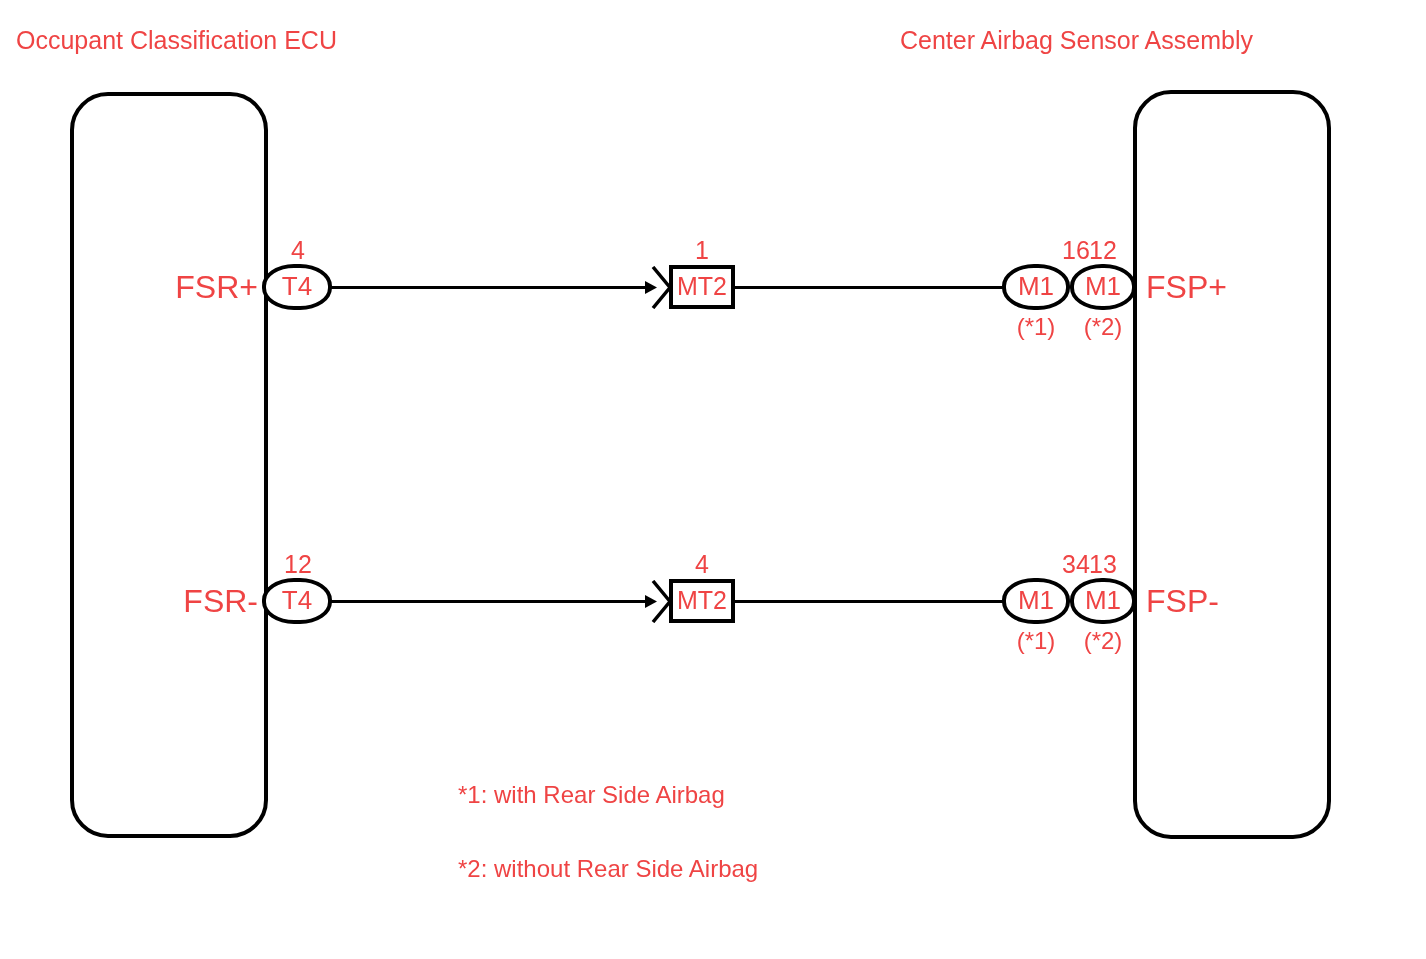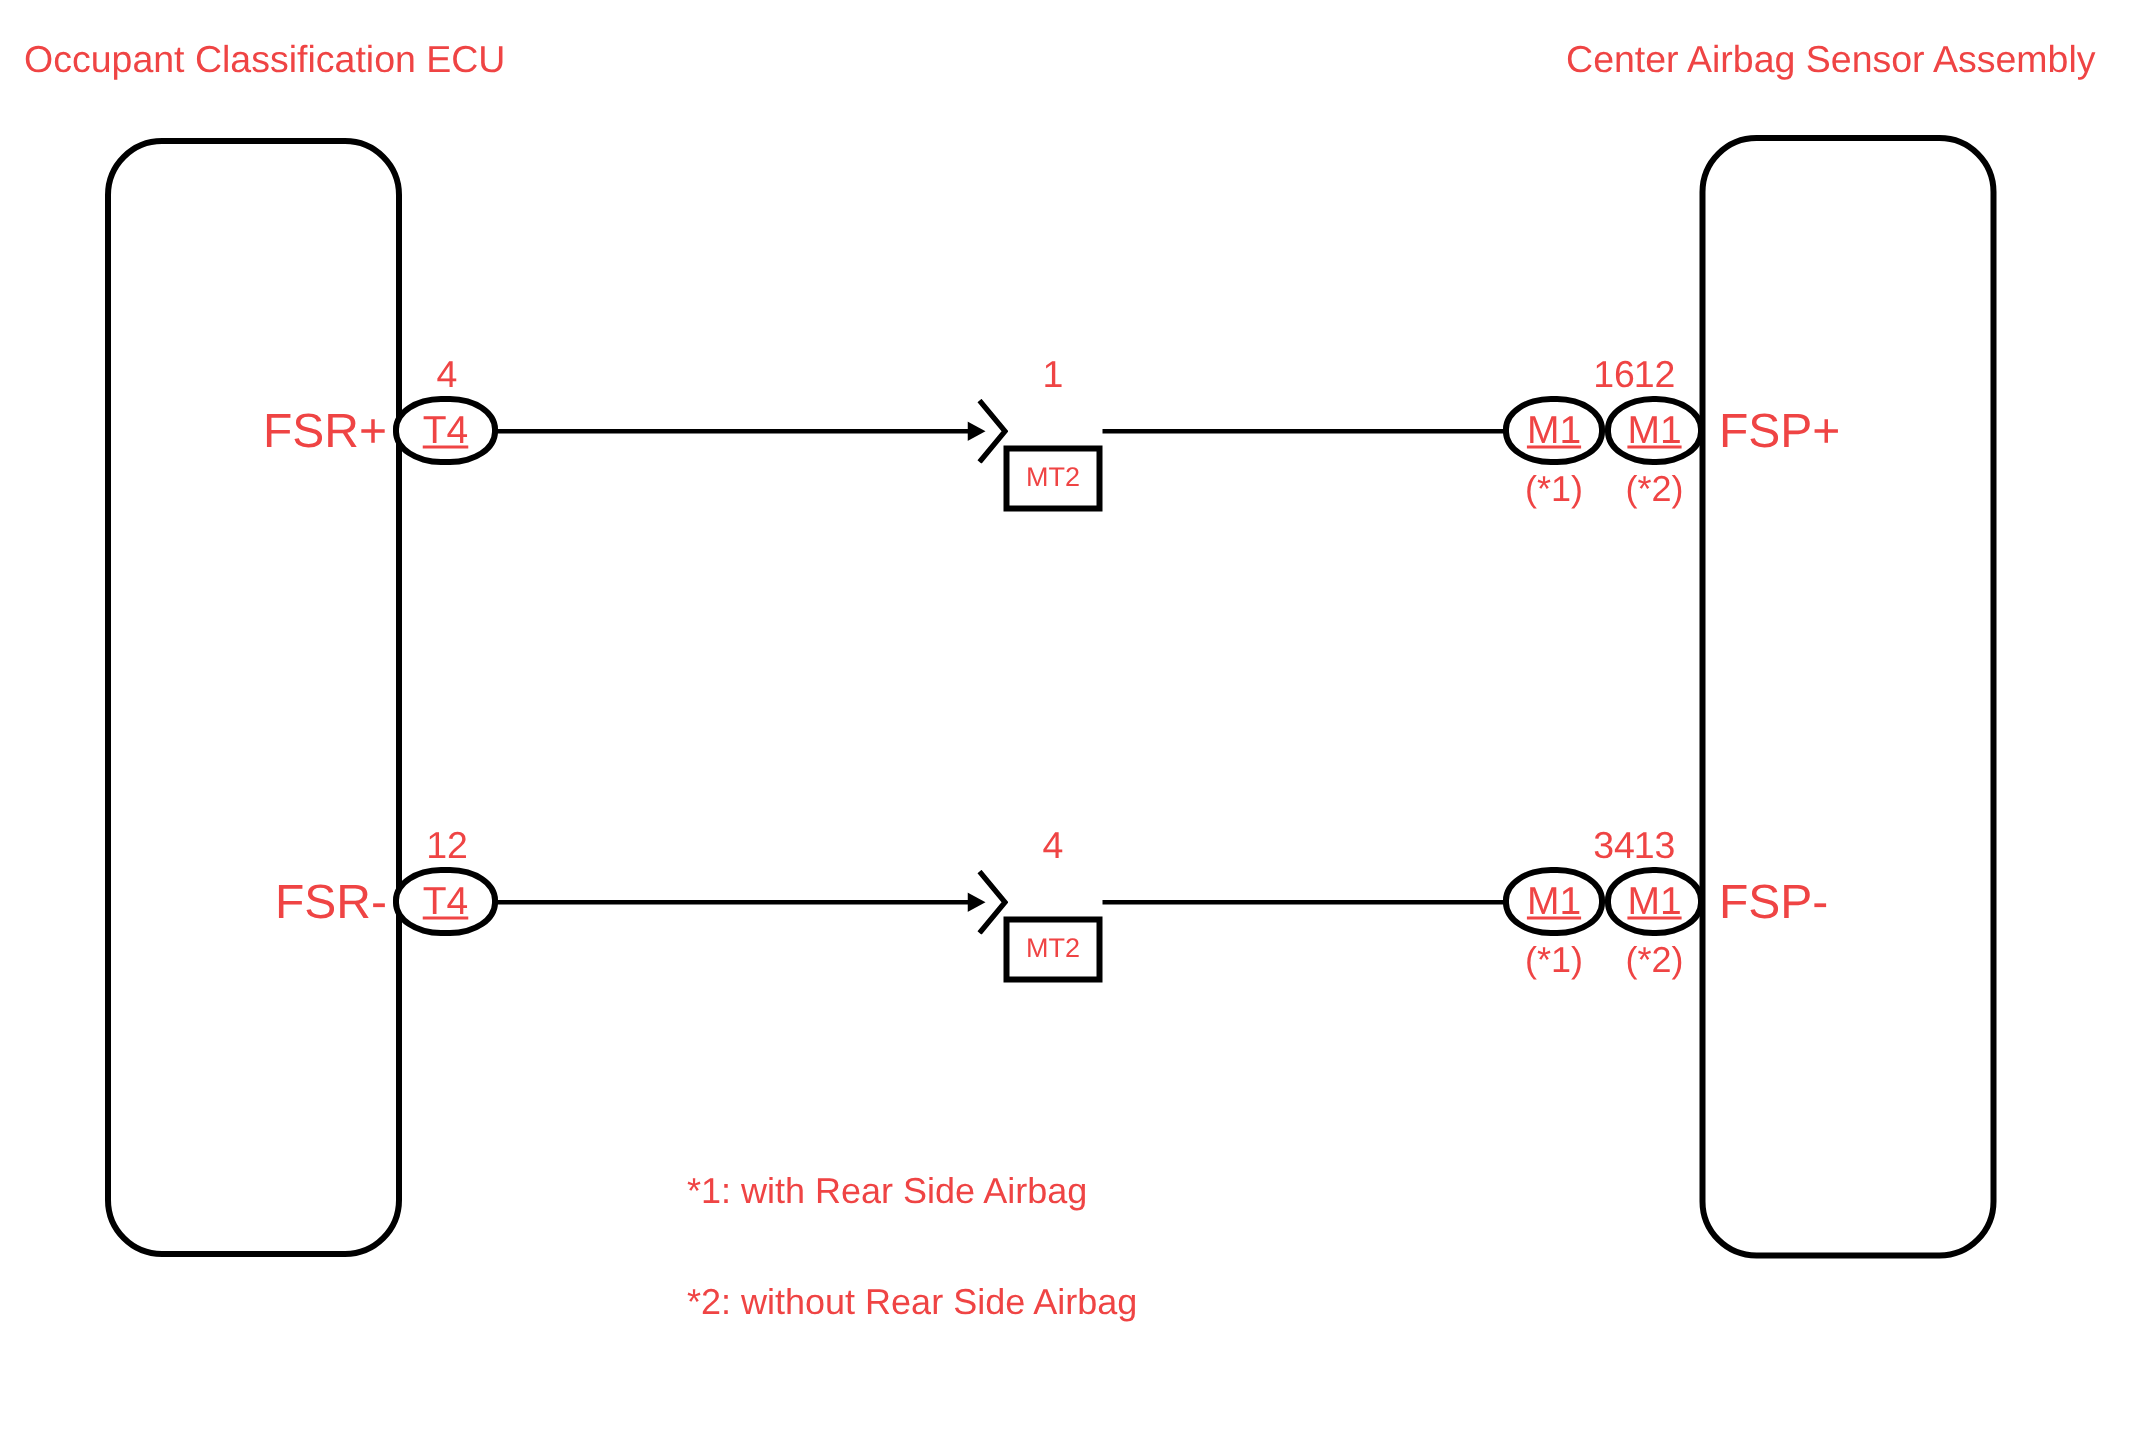--- a/index.html
+++ b/index.html
@@ -18,21 +18,21 @@
     padding-left: 36px;
   }
   .abs { position: absolute; }
 
   .component-title {
     font-size: 25px;
     line-height: 30px;
     white-space: nowrap;
   }
   #title-left  { left: 16px; top: 25px; }
-  #title-right { left: 900px; top: 25px; width: 497px; text-align: right; }
+  #title-right { left: 900px; top: 25px; width: 497px; }
 
   .component-box {
     border: 4px solid #000000;
     border-radius: 38px;
     background: #ffffff;
     box-sizing: border-box;
   }
   #box-left  { left: 70px;   top: 92px; width: 198px; height: 746px; }
   #box-right { left: 1133px; top: 90px; width: 198px; height: 749px; }
 
@@ -67,33 +67,31 @@
     top: 27px;
     height: 46px;
     border: 4px solid #000000;
     border-radius: 32px / 22px;
     background: #ffffff;
     box-sizing: border-box;
     text-align: center;
     font-size: 26px;
     line-height: 37px;
     z-index: 2;
-    text-decoration: underline;
   }
   .connector-rect {
     top: 28px;
     height: 44px;
     border: 4px solid #000000;
     background: #ffffff;
     box-sizing: border-box;
     text-align: center;
-    font-size: 18px;
+    font-size: 25px;
     line-height: 35px;
     z-index: 2;
-    margin-top: 32px;
   }
   .wire-seg {
     top: 49px;
     height: 3px;
     background: #000000;
     z-index: 1;
   }
 
   .p-left-label   { left: 140px;  width: 118px; text-align: right; }
   .p-left-pin     { left: 267px;  width: 62px; }

